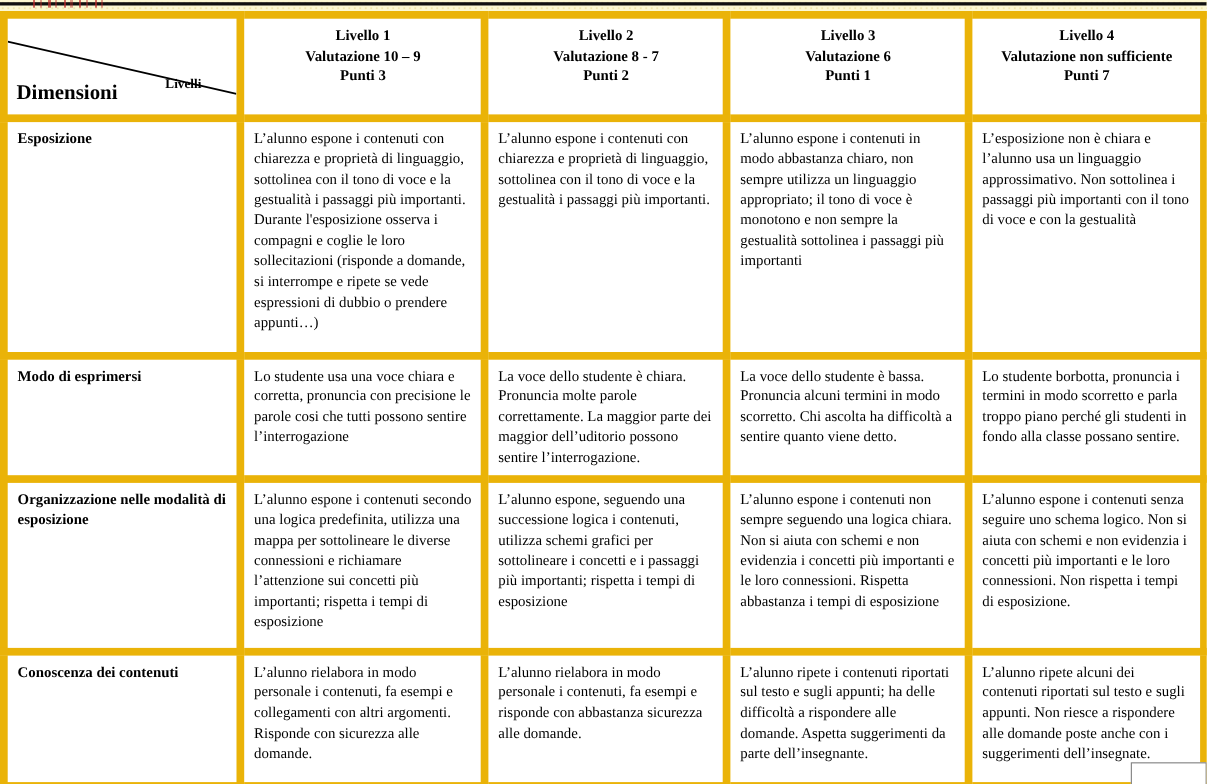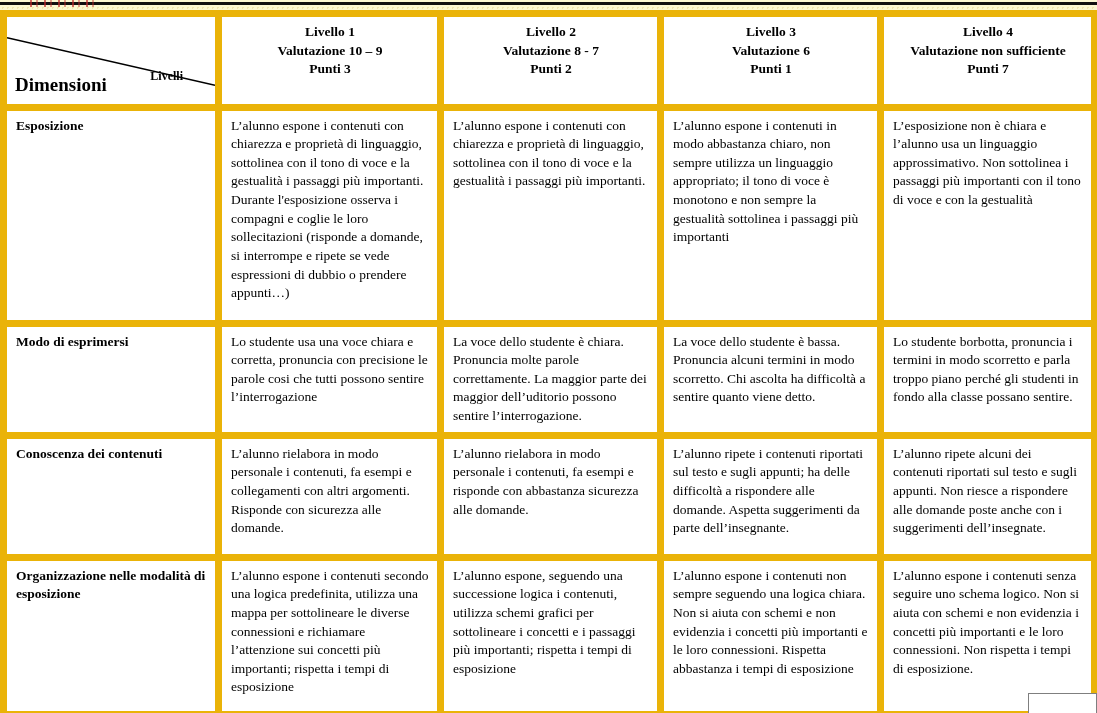--- a/index.html
+++ b/index.html
@@ -150,30 +150,30 @@
     <td>L’alunno espone i contenuti in modo abbastanza chiaro, non sempre utilizza un linguaggio appropriato; il tono di voce è monotono e non sempre la gestualità sottolinea i passaggi più importanti</td>
     <td>L’esposizione non è chiara e l’alunno usa un linguaggio approssimativo. Non sottolinea i passaggi più importanti con il tono di voce e con la gestualità</td>
   </tr>
   <tr style="height:83px">
     <td class="row-label">Modo di esprimersi</td>
     <td>Lo studente usa una voce chiara e corretta, pronuncia con precisione le parole cosi che tutti possono sentire l’interrogazione</td>
     <td>La voce dello studente è chiara. Pronuncia molte parole correttamente. La maggior parte dei maggior dell’uditorio possono sentire l’interrogazione.</td>
     <td>La voce dello studente è bassa. Pronuncia alcuni termini in modo scorretto.  Chi ascolta ha difficoltà a sentire quanto viene detto.</td>
     <td>Lo studente borbotta, pronuncia i termini in modo scorretto e parla troppo piano perché gli studenti in fondo alla classe possano sentire.</td>
   </tr>
+  <tr style="height:157px">
+    <td class="row-label">Organizzazione nelle modalità di esposizione</td>
+    <td>L’alunno espone i contenuti secondo una logica predefinita, utilizza una mappa per sottolineare le diverse connessioni e  richiamare l’attenzione sui concetti più importanti; rispetta i tempi di esposizione</td>
+    <td>L’alunno espone, seguendo una successione logica  i contenuti, utilizza schemi grafici per sottolineare i concetti e i passaggi più importanti; rispetta i tempi di esposizione</td>
+    <td>L’alunno espone i contenuti non sempre seguendo una logica chiara. Non si aiuta con schemi e non evidenzia i concetti più importanti e le loro connessioni. Rispetta abbastanza i tempi di esposizione</td>
+    <td>L’alunno espone i contenuti senza seguire uno schema logico. Non si aiuta con schemi e non evidenzia i concetti più importanti e le loro connessioni. Non rispetta i tempi di esposizione.</td>
+  </tr>
   <tr style="height:122px">
     <td class="row-label">Conoscenza dei contenuti</td>
     <td>L’alunno rielabora in modo personale i contenuti, fa esempi e collegamenti con altri argomenti. Risponde con sicurezza alle domande.</td>
     <td>L’alunno rielabora in modo personale i contenuti, fa esempi e risponde con abbastanza sicurezza alle domande.</td>
     <td>L’alunno ripete i contenuti riportati sul testo e sugli appunti; ha delle difficoltà a rispondere alle domande. Aspetta suggerimenti da parte dell’insegnante.</td>
     <td>L’alunno ripete alcuni dei contenuti  riportati sul testo e sugli appunti. Non riesce a rispondere alle domande poste anche con i suggerimenti dell’insegnate.</td>
   </tr>
-  <tr style="height:157px">
-    <td class="row-label">Organizzazione nelle modalità di esposizione</td>
-    <td>L’alunno espone i contenuti secondo una logica predefinita, utilizza una mappa per sottolineare le diverse connessioni e  richiamare l’attenzione sui concetti più importanti; rispetta i tempi di esposizione</td>
-    <td>L’alunno espone, seguendo una successione logica  i contenuti, utilizza schemi grafici per sottolineare i concetti e i passaggi più importanti; rispetta i tempi di esposizione</td>
-    <td>L’alunno espone i contenuti non sempre seguendo una logica chiara. Non si aiuta con schemi e non evidenzia i concetti più importanti e le loro connessioni. Rispetta abbastanza i tempi di esposizione</td>
-    <td>L’alunno espone i contenuti senza seguire uno schema logico. Non si aiuta con schemi e non evidenzia i concetti più importanti e le loro connessioni. Non rispetta i tempi di esposizione.</td>
-  </tr>
 </tbody>
   </table>
 
 <div class="corner-box"></div>
 
 </body></html>

